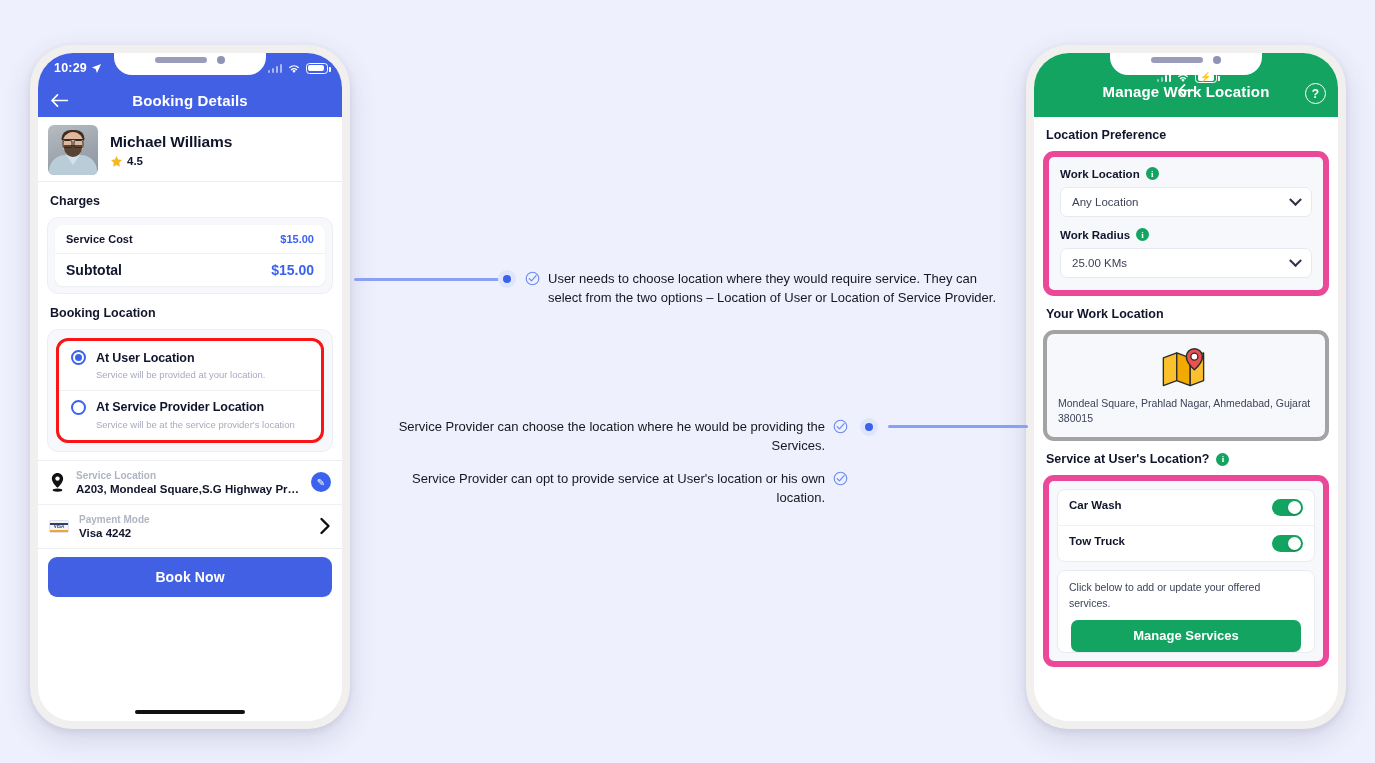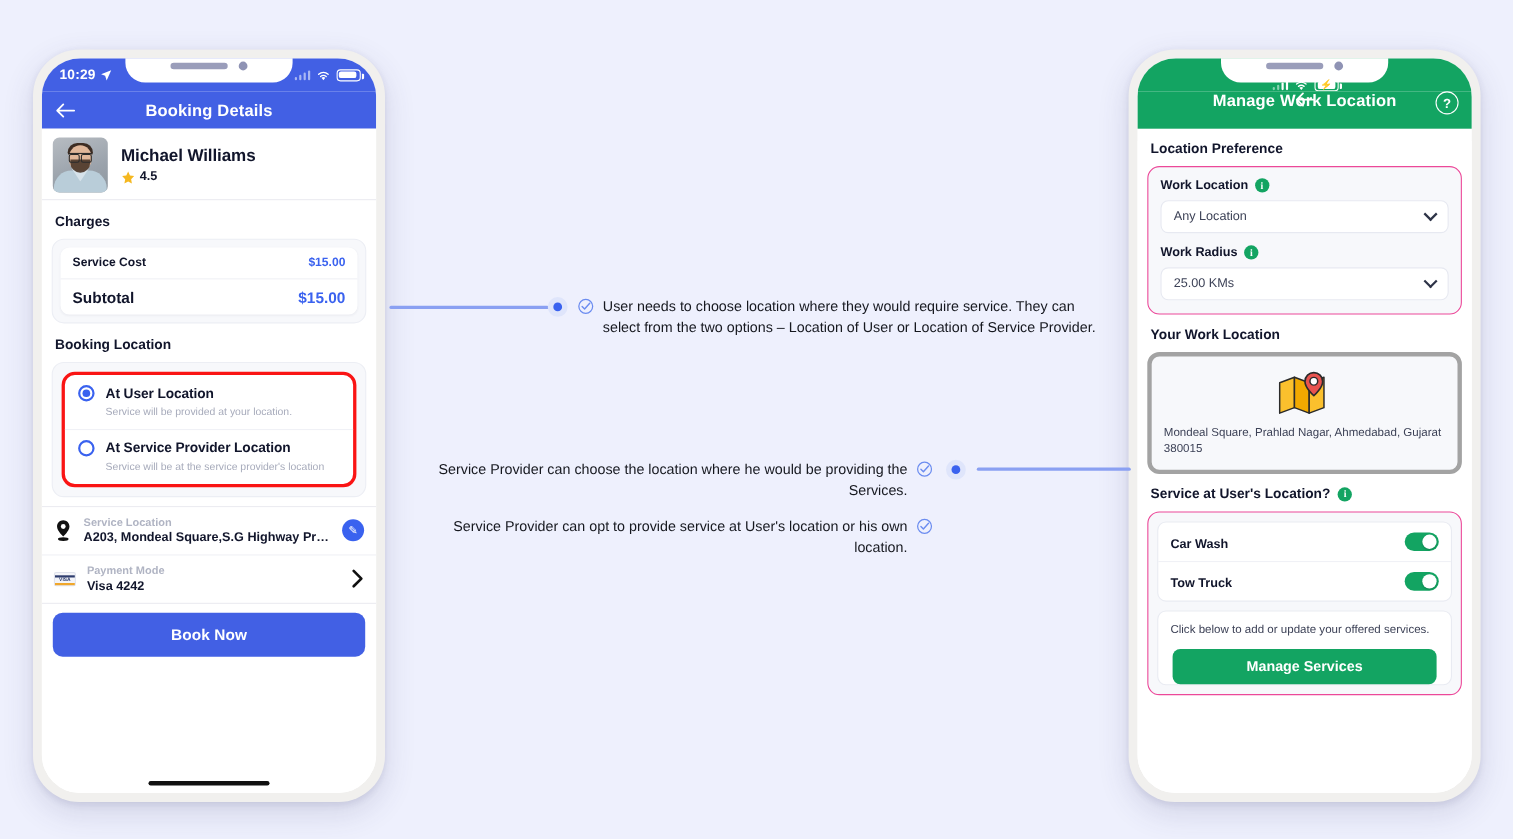--- a/index.html
+++ b/index.html
@@ -179,21 +179,21 @@
   }
   .home-ind {
     position:absolute; left:50%; transform:translateX(-50%); bottom:7px;
     width: 110px; height:4.5px; border-radius:3px; background:#111;
   }
 
   
   .body-r { background:#fff; height: calc(100% - 64px); position:relative; }
   .r-title { font-size:12.5px; font-weight:800; color:#11152b; margin: 11px 0 0 12px; }
   .r-card {
-    margin: 9px 9px 0 9px; background:#f7f8fb; border:1px solid #ec4899;
+    margin: 9px 9px 0 9px; background:#f7f8fb; border:6px solid #ec4899;
     border-radius:11px; padding: 10px 11px 12px 11px;
   }
   .fld-lbl { display:flex; align-items:center; gap:6px; font-size:11.5px; font-weight:800; color:#11152b; }
   .info-dot {
     width:13px; height:13px; border-radius:50%; background:#13a462; color:#fff;
     font-size:9px; font-weight:900; display:flex; align-items:center; justify-content:center;
     font-family:"Liberation Serif", serif;
   }
   .select {
     margin-top:7px; height:30px; background:#fff; border:1px solid #e7e9f1; border-radius:7px;
@@ -204,21 +204,21 @@
             transform: rotate(45deg) translate(-2px,-2px); }
 
   .map-card {
     margin: 9px 9px 0 9px; background:#f7f8fb; border:4px solid #a3a3a3; border-radius:11px;
     padding: 12px 11px 11px 11px; text-align:center;
   }
   .map-ico { height:44px; display:flex; align-items:center; justify-content:center; }
   .map-addr { font-size:10.5px; color:#3d4257; line-height:1.45; text-align:left; margin-top:6px; }
 
   .svc-list { background:#fff; border:1px solid #e9ebf2; border-radius:8px; }
-  .svc-row { display:flex; align-items:flex-end; justify-content:space-between; padding: 9px 11px; }
+  .svc-row { display:flex; align-items:flex-start; justify-content:space-between; padding: 9px 11px; }
   .svc-row + .svc-row { border-top:1px solid #f0f1f6; }
   .svc-name { font-size:11.5px; font-weight:800; color:#11152b; }
   .toggle { width:31px; height:17px; border-radius:10px; background:#13a462; position:relative; }
   .toggle .knob { position:absolute; top:2px; right:2px; width:13px; height:13px;
                   border-radius:50%; background:#fff; box-shadow:0 1px 2px rgba(0,0,0,.2); }
 
   .manage-card {
     margin-top: 8px; background:#fff; border:1px solid #e9ebf2; border-radius:8px;
     padding: 9px 11px 0 11px;
   }

